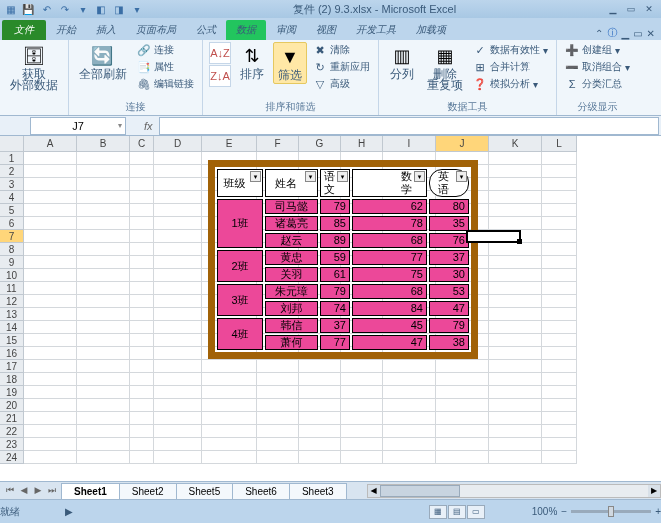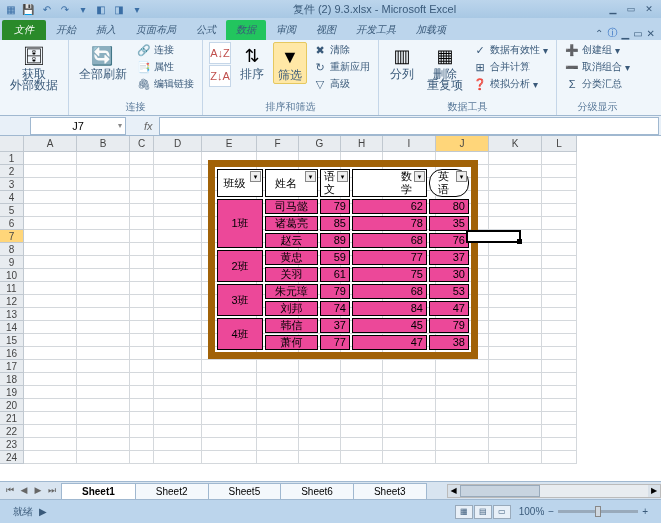--- a/index.html
+++ b/index.html
@@ -48,27 +48,27 @@
 .data-table td { border: 1px solid #000; font-size: 11px; padding: 0 3px; height: 13px; line-height: 13px; text-align: center; background: #ec4899; }
 .data-table .hdr td { background: #fff; position: relative; padding-right: 14px; }
 .data-table .hdr td .dd { position: absolute; right: 1px; top: 1px; width: 11px; height: 11px; border: 1px solid #888; background: #eee; font-size: 7px; line-height: 9px; text-align: center; }
 .data-table .num { text-align: right; }
 .data-table .merged { vertical-align: middle; }
 .active-cell { position: absolute; border: 2px solid #000; background: #fff; pointer-events: none; }
 .active-cell::after { content: ""; position: absolute; right: -3px; bottom: -3px; width: 5px; height: 5px; background: #000; }
 .sheet-tabs { height: 18px; background: #d8e4f0; border-top: 1px solid #a0b8d0; display: flex; align-items: center; font-size: 10px; }
 .nav-arrows { display: flex; padding: 0 4px; gap: 2px; }
 .nav-arrows span { width: 12px; text-align: center; color: #666; cursor: pointer; font-size: 9px; }
-.sheet-tab { padding: 2px 20px; background: #f4f8fc; border: 1px solid #a0b8d0; border-bottom: none; margin-left: -1px; cursor: pointer; }
+.sheet-tab { padding: 2px 12px; background: #f4f8fc; border: 1px solid #a0b8d0; border-bottom: none; margin-left: -1px; cursor: pointer; }
 .sheet-tab.active { background: #fff; font-weight: bold; }
 .hscroll { flex: 1; margin-left: 20px; height: 14px; background: #e8ecf0; position: relative; border: 1px solid #bbb; }
 .hscroll .thumb { position: absolute; left: 12px; top: 0; width: 80px; height: 12px; background: #c8d4e0; border: 1px solid #9ab; }
 .hscroll .arr { position: absolute; top: 0; width: 12px; height: 12px; background: #d8e0e8; text-align: center; font-size: 8px; line-height: 12px; }
 .hscroll .arr.l { left: 0; } .hscroll .arr.r { right: 0; }
-.statusbar { height: 24px; background: #bcd5ec; border-top: 1px solid #a0b8d0; display: flex; align-items: center; padding: 0 13px; font-size: 10px; color: #3a5a7a; }
+.statusbar { height: 24px; background: #bcd5ec; border-top: 1px solid #a0b8d0; display: flex; align-items: center; padding: 0 0; font-size: 10px; color: #3a5a7a; gap: 39px; }
 .statusbar .spacer { flex: 1; }
 .view-btns { display: flex; gap: 1px; }
 .view-btns span { width: 18px; height: 14px; border: 1px solid #9ab; background: #e8f0f8; display: flex; align-items: center; justify-content: center; font-size: 8px; cursor: pointer; }
 .zoom { display: flex; align-items: center; gap: 4px; margin-left: 8px; }
 .zoom .slider { width: 80px; height: 3px; background: #9ab; position: relative; }
 .zoom .slider .tk { position: absolute; left: 50%; top: -4px; width: 6px; height: 11px; background: #d0d8e0; border: 1px solid #888; transform: translateX(-50%); }
 .cw-A{width:53px}.cw-B{width:53px}.cw-C{width:24px}.cw-D{width:48px}.cw-E{width:55px}.cw-F{width:42px}.cw-G{width:42px}.cw-H{width:42px}.cw-I{width:53px}.cw-J{width:53px}.cw-K{width:53px}.cw-L{width:35px}
 </style>
 </head>
 <body>

